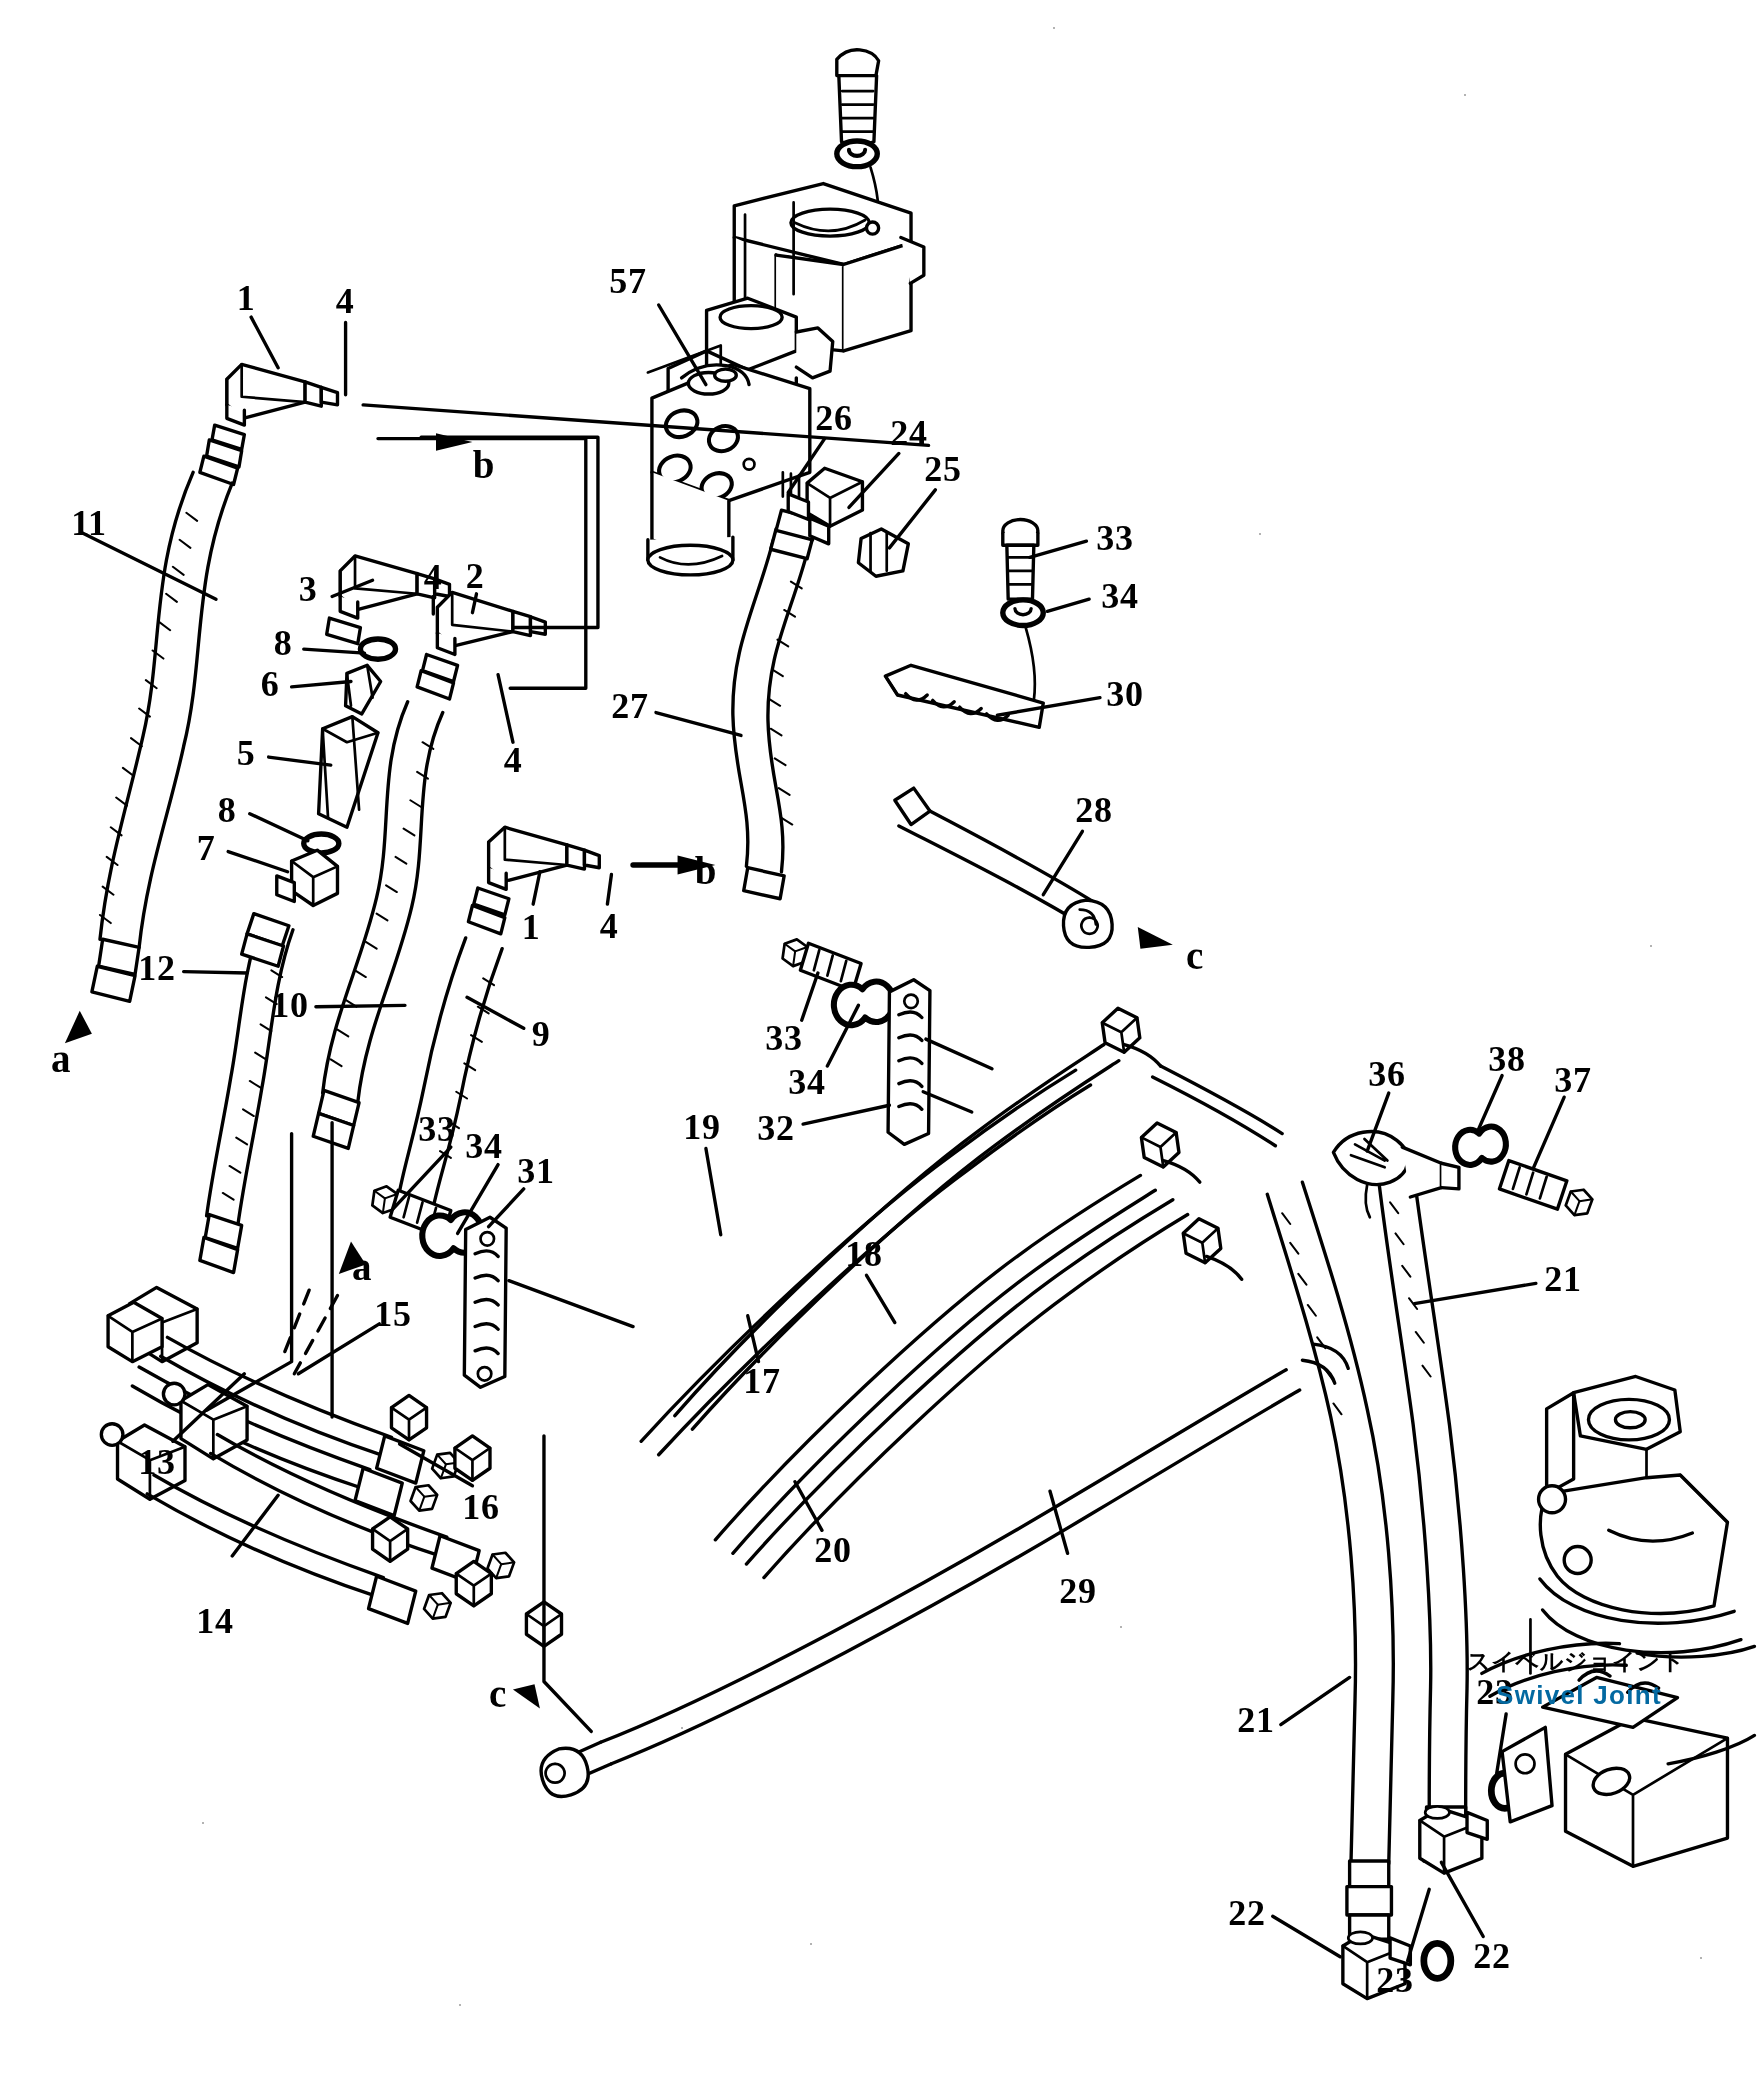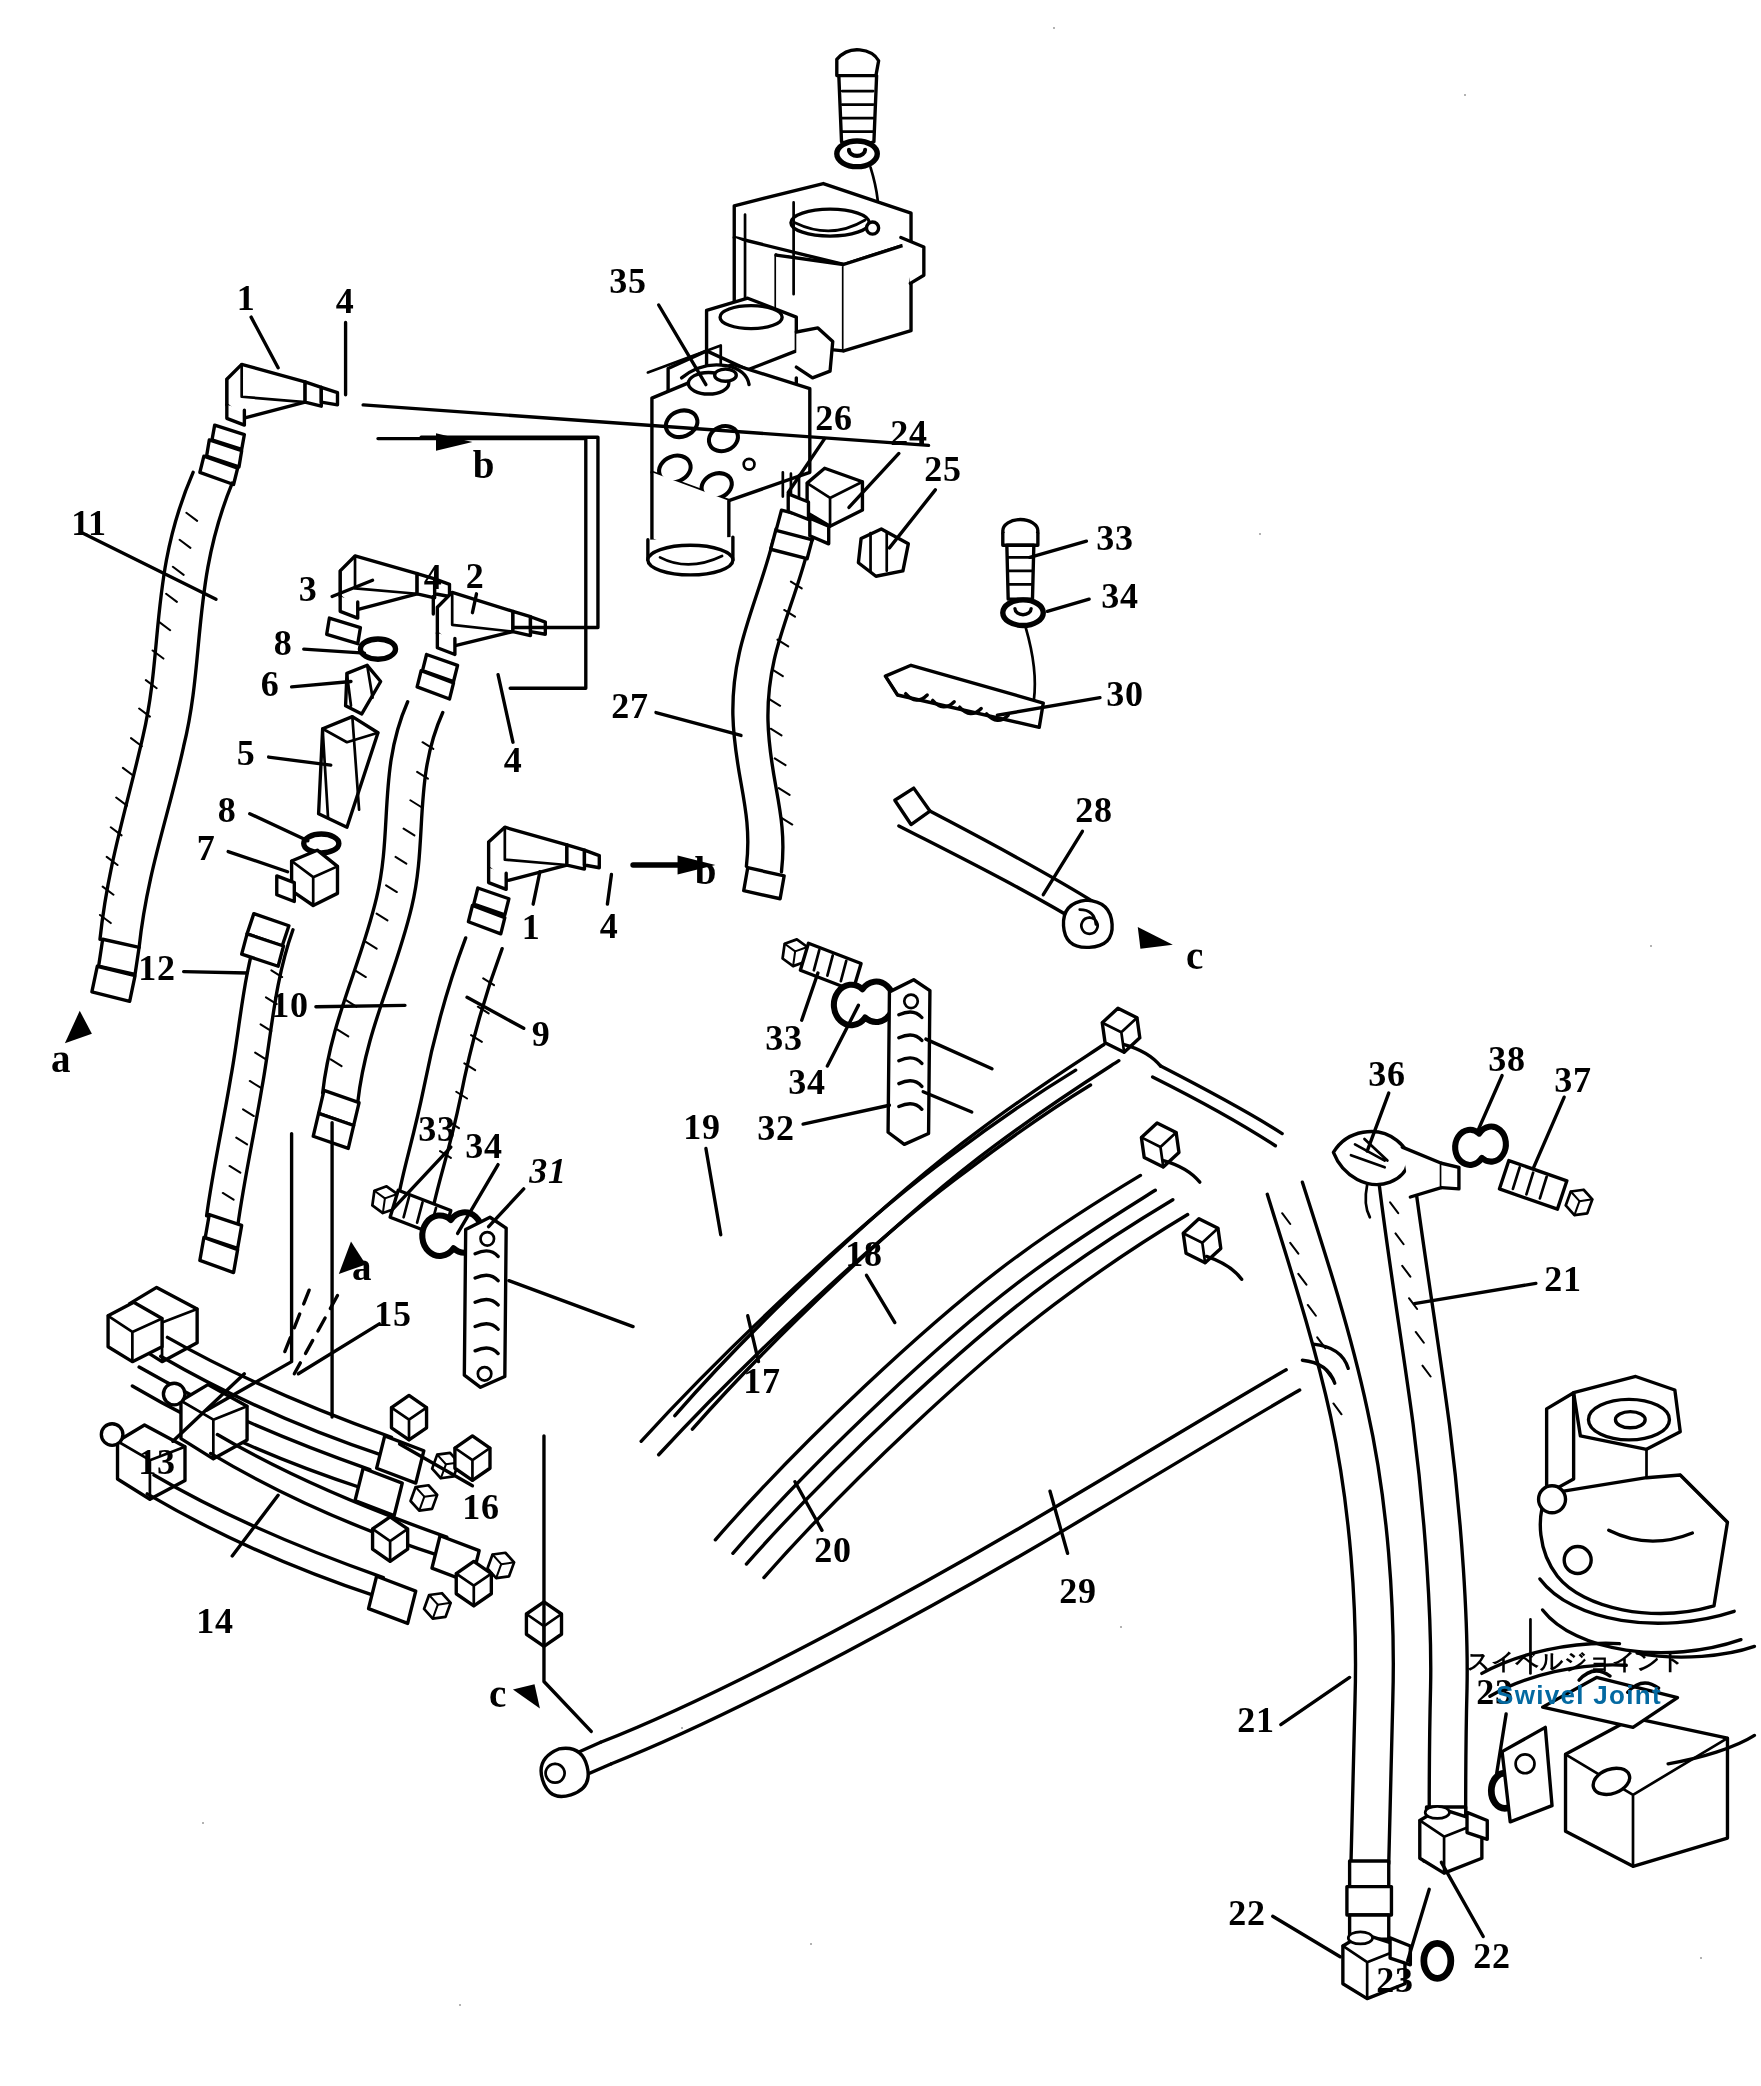--- a/index.html
+++ b/index.html
@@ -626,21 +626,21 @@
 
   <div class="callout sect" style="left:61px;  top:1058px;">a</div>
   <div class="callout sect" style="left:484px; top:464px;">b</div>
   <div class="callout sect" style="left:706px;top:870px;">b</div>
   <div class="callout sect" style="left:362px; top:1266px;">a</div>
   <div class="callout sect" style="left:1195px;top:955px;">c</div>
   <div class="callout sect" style="left:498px; top:1693px;">c</div>
 
   <div class="callout num" style="left:246px;  top:298px;">1</div>
   <div class="callout num" style="left:345px;  top:301px;">4</div>
-  <div class="callout num" style="left:628px;  top:281px;">35</div>
+  <div class="callout num" style="left:628px;  top:281px;">57</div>
   <div class="callout num" style="left:834px; top:418px;">26</div>
   <div class="callout num" style="left:909px; top:433px;">24</div>
   <div class="callout num" style="left:943px; top:469px;">25</div>
   <div class="callout num" style="left:53px;   top:523px;margin-left:36px;">11</div>
   <div class="callout num" style="left:1115px; top:538px;">33</div>
   <div class="callout num" style="left:1120px; top:596px;">34</div>
   <div class="callout num" style="left:433px;  top:577px;">4</div>
   <div class="callout num" style="left:475px;  top:576px;">2</div>
   <div class="callout num" style="left:308px;  top:589px;">3</div>
   <div class="callout num" style="left:283px;  top:643px;">8</div>
@@ -659,21 +659,21 @@
   <div class="callout num" style="left:541px;  top:1034px;">9</div>
   <div class="callout num" style="left:1387px; top:1074px;">36</div>
   <div class="callout num" style="left:1507px; top:1059px;">38</div>
   <div class="callout num" style="left:1573px; top:1080px;">37</div>
   <div class="callout num" style="left:784px; top:1038px;">33</div>
   <div class="callout num" style="left:807px; top:1082px;">34</div>
   <div class="callout num" style="left:776px; top:1128px;text-align:right;">32</div>
   <div class="callout num" style="left:702px; top:1127px;">19</div>
   <div class="callout num" style="left:437px;  top:1129px;">33</div>
   <div class="callout num" style="left:484px;  top:1146px;">34</div>
-  <div class="callout num" style="left:548px;  top:1171px;font-style:italic;">31</div>
+  <div class="callout num" style="left:536px;  top:1171px;">31</div>
   <div class="callout num" style="left:864px; top:1254px;">18</div>
   <div class="callout num" style="left:1563px; top:1279px;">21</div>
   <div class="callout num" style="left:393px;  top:1314px;">15</div>
   <div class="callout num" style="left:762px; top:1381px;">17</div>
   <div class="callout num" style="left:157px;  top:1462px;">13</div>
   <div class="callout num" style="left:481px;  top:1507px;text-align:right;">16</div>
   <div class="callout num" style="left:833px; top:1550px;">20</div>
   <div class="callout num" style="left:1078px; top:1573px;margin-top:18px;">29</div>
   <div class="callout num" style="left:215px;  top:1576px;margin-top:45px;">14</div>
   <div class="callout num" style="left:1256px; top:1720px;">21</div>

